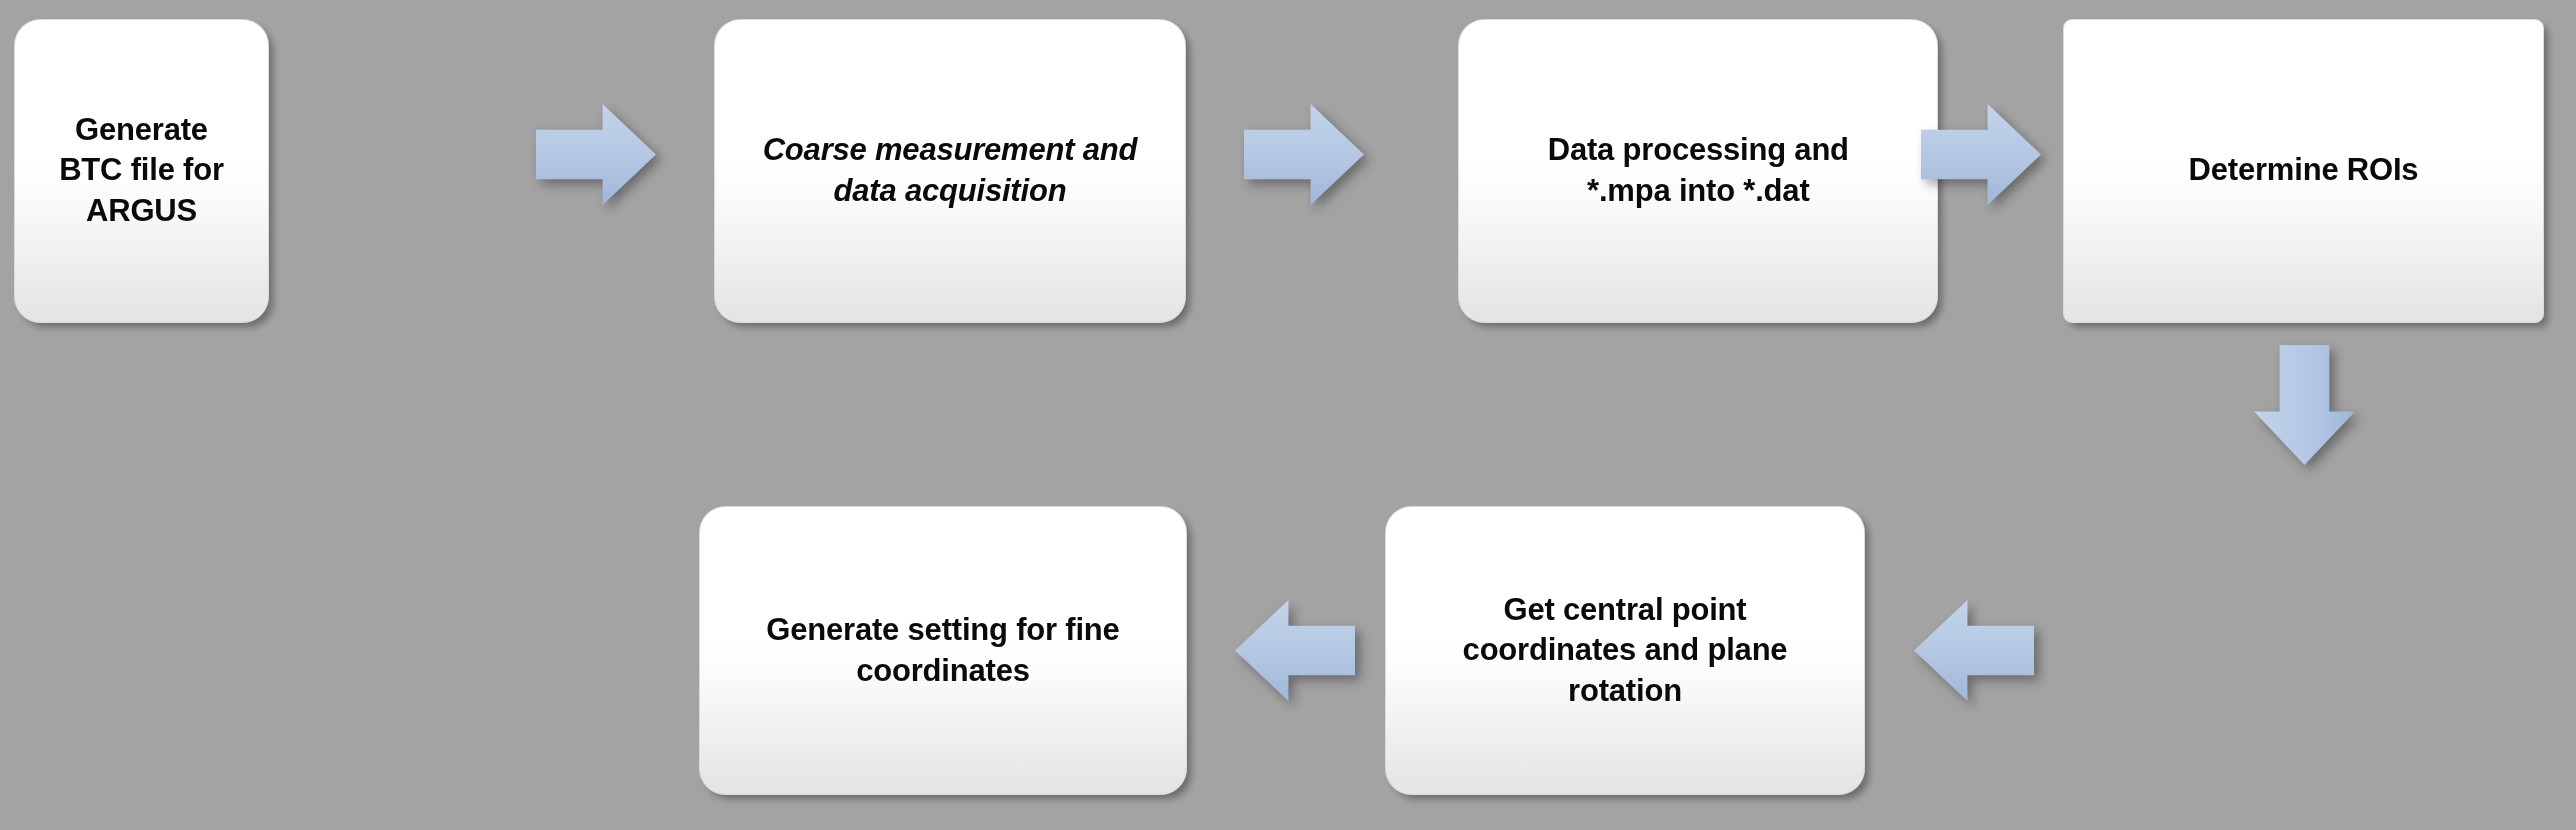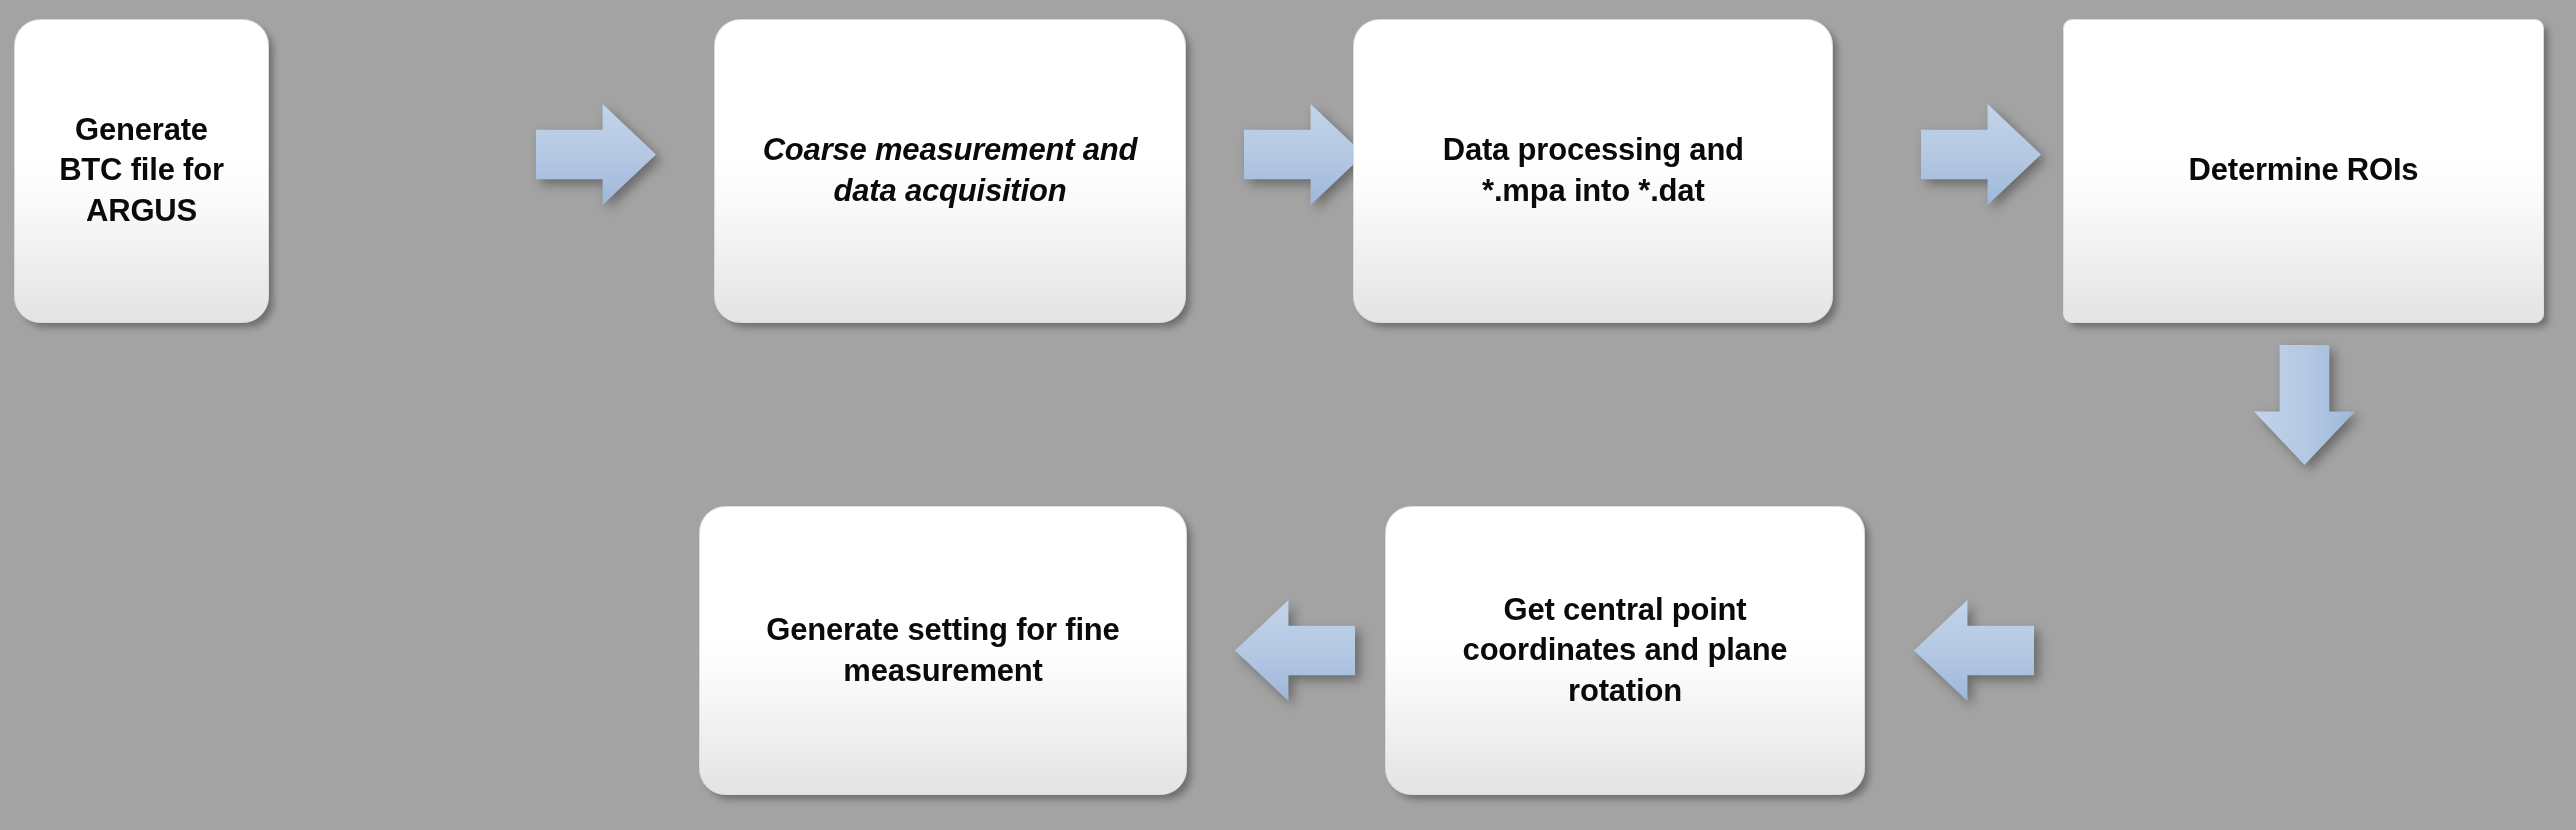--- a/index.html
+++ b/index.html
@@ -92,21 +92,21 @@
         <linearGradient id="gArrH2" x1="0" y1="0" x2="0" y2="1">
           <stop offset="0%" stop-color="#c3d4ea"></stop>
           <stop offset="55%" stop-color="#b3c7e3"></stop>
           <stop offset="100%" stop-color="#9eb7d9"></stop>
         </linearGradient>
       </defs>
       <polygon points="0,33 86,33 86,0 155,65 86,130 86,97 0,97" fill="url(#gArrH2)"></polygon>
     </svg>
   </div>
 
-  <div class="node" style="left:1353px; top:18.6px; width:480px; height:304px;padding-left:27px;">
+  <div class="node" style="left:1458px; top:18.6px; width:480px; height:304px;padding-left:27px;">
     <div class="node-label">Data processing and
 *.mpa into *.dat</div>
   </div>
 
   <div class="arrow" style="left:1921px; top:104px; width:120px; height:101px;">
     <svg viewBox="0 0 155 130" preserveAspectRatio="none" aria-hidden="true">
       <defs>
         <linearGradient id="gArrH3" x1="0" y1="0" x2="0" y2="1">
           <stop offset="0%" stop-color="#c3d4ea"></stop>
           <stop offset="55%" stop-color="#b3c7e3"></stop>
@@ -129,21 +129,21 @@
           <stop offset="55%" stop-color="#b3c7e3"></stop>
           <stop offset="100%" stop-color="#9eb7d9"></stop>
         </linearGradient>
       </defs>
       <polygon points="33,0 97,0 97,86 130,86 65,155 0,86 33,86" fill="url(#gArrV1)"></polygon>
     </svg>
   </div>
 
   <div class="node" style="left:699px; top:506px; width:488px; height:289px;">
     <div class="node-label">Generate setting for fine
-measurement</div>
+coordinates</div>
   </div>
 
   <div class="arrow" style="left:1235px; top:600px; width:120px; height:101px;">
     <svg viewBox="0 0 155 130" preserveAspectRatio="none" aria-hidden="true">
       <defs>
         <linearGradient id="gArrL1" x1="0" y1="0" x2="0" y2="1">
           <stop offset="0%" stop-color="#c3d4ea"></stop>
           <stop offset="55%" stop-color="#b3c7e3"></stop>
           <stop offset="100%" stop-color="#9eb7d9"></stop>
         </linearGradient>

